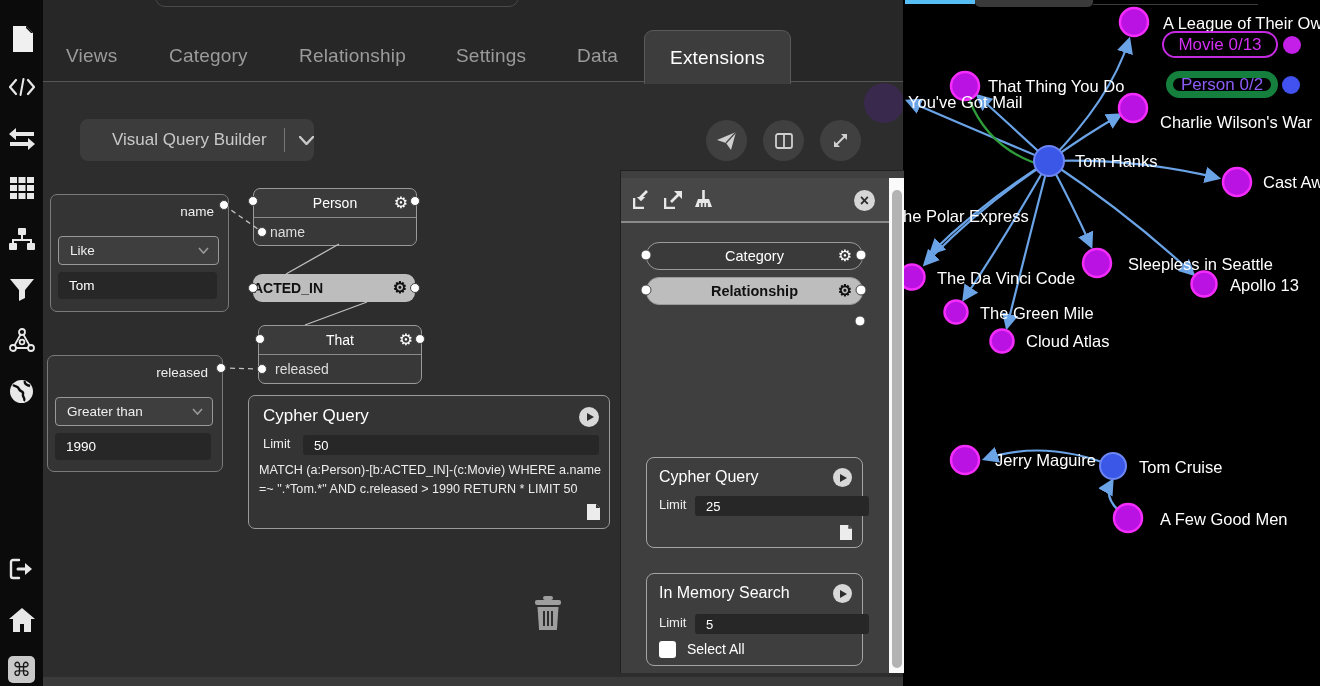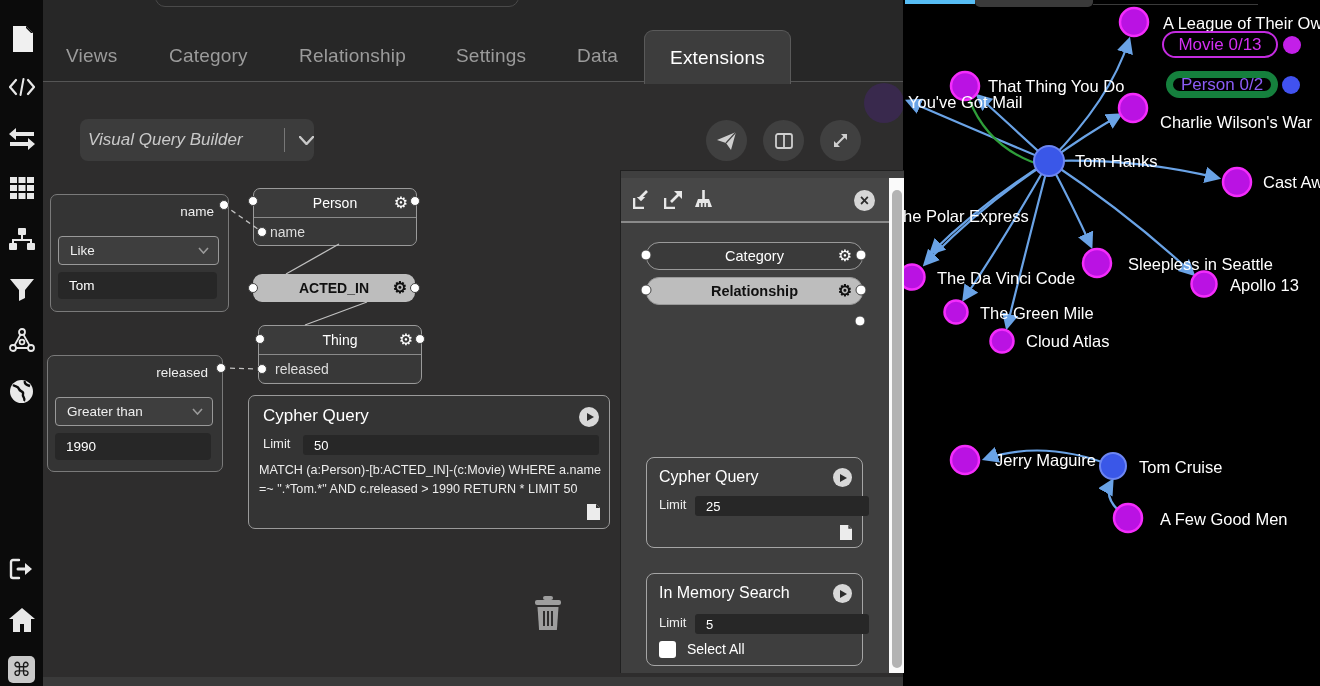--- a/index.html
+++ b/index.html
@@ -12,35 +12,35 @@
   .sb-icon svg{display:block;}
   
   #main{left:43px;top:0;width:860px;height:686px;background:#2e2d2d;}
   #header{position:absolute;left:0;top:0;width:860px;height:82px;background:#272727;}
   #topcut{position:absolute;left:112px;top:-30px;width:362px;height:35px;border:1px solid #4a4a4a;border-radius:10px;background:#272727;}
   #tabline{position:absolute;left:0;top:81px;width:860px;height:1px;background:#555;}
   .tab{position:absolute;top:30px;height:52px;display:flex;align-items:center;font-size:19px;color:#9b9b9b;letter-spacing:.2px;}
   .tab.active{background:#3d3d3d;border:1px solid #5a5a5a;border-bottom:none;border-radius:9px 9px 0 0;color:#fff;justify-content:center;z-index:2;}
   
   #vqb{position:absolute;left:37px;top:119px;width:234px;height:42px;background:#3c3c3c;border-radius:8px;display:flex;align-items:center;color:#c9c9c9;font-size:17px;cursor:pointer;}
-  #vqb .lbl{padding-left:8px;flex:1;font-style:italic;}
+  #vqb .lbl{padding-left:32px;flex:1;}
   #vqb .div{width:1px;height:24px;background:#777;margin-right:14px;}
   .cbtn{position:absolute;top:120px;width:41px;height:41px;border-radius:50%;background:#404040;display:flex;align-items:center;justify-content:center;}
   
   .qbox{position:absolute;background:#343434;border:1px solid #7a7a7a;border-radius:7px;}
   .qtitle{position:absolute;right:14px;top:9px;font-size:13.5px;color:#eee;}
   .sel{position:absolute;background:#3e3e3e;border:1px solid #999;border-radius:4px;display:flex;align-items:center;color:#eee;font-size:13.5px;}
   .sel .txt{padding-left:11px;flex:1;}
   .sel svg{margin-right:9px;}
   .tin{position:absolute;background:#272727;border:none;border-radius:4px;color:#fff;font-size:13.5px;padding:0 11px;font-family:"Liberation Sans",sans-serif;outline:none;}
   .node{position:absolute;background:#3b3b3b;border:1px solid #9a9a9a;border-radius:7px;color:#fff;}
   .node .hd{height:28px;display:flex;align-items:center;justify-content:center;font-size:14px;position:relative;border-bottom:1px solid #8a8a8a;}
   .node .row{height:27px;display:flex;align-items:center;font-size:14px;color:#ddd;padding-left:16px;background:#383838;border-radius:0 0 7px 7px;}
   .gear{position:absolute;right:8px;top:50%;transform:translateY(-50%);font-size:16px;line-height:1;color:#fff;}
-  .pillnode{position:absolute;background:#bdbdbd;border-radius:9px;display:flex;align-items:center;justify-content:center;color:#111;font-weight:bold;font-size:14px;}
+  .pillnode{position:absolute;background:#bdbdbd;border-radius:9px;display:flex;align-items:center;justify-content:flex-start;color:#111;font-weight:bold;font-size:14px;}
   .port{position:absolute;width:9px;height:9px;background:#fff;border:1px solid #444;border-radius:50%;transform:translate(-50%,-50%);}
   .play{border-radius:50%;background:#d8d8d8;display:flex;align-items:center;justify-content:center;}
   .play .tri{width:0;height:0;border-left:7px solid #2c2c2c;border-top:4.5px solid transparent;border-bottom:4.5px solid transparent;margin-left:2px;}
   
   #panel{left:620px;top:170px;width:283px;height:502px;background:#3f3f3f;z-index:5;border-left:1px solid #202020;border-top:1px solid #202020;}
   #panelhd{position:absolute;left:0;top:7px;width:268px;height:45px;background:#474747;border-bottom:2px solid #8a8a8a;display:flex;align-items:center;gap:12px;padding-left:12px;box-sizing:border-box;}
   .pbox{position:absolute;background:#3e3e3e;border:1px solid #a5a5a5;border-radius:8px;}
   .ppill{position:absolute;left:25px;width:215px;height:26px;border:1px solid #9a9a9a;border-radius:13px;background:#3a3a3a;display:flex;align-items:center;justify-content:center;font-size:14.5px;color:#fff;}
   .ppill.light{background:#bdbdbd;color:#111;font-weight:bold;}
   #scrolltrack{position:absolute;right:0;top:7px;width:15px;height:495px;background:#fafafa;}
@@ -215,21 +215,21 @@
       </div>
   </div>
 
   <div class="pillnode" style="left:210px;top:274px;width:162px;height:28px;">
     <span>ACTED_IN</span>
     <span class="gear" style="color:#111;">⚙</span>
   </div>
 
   <div class="node" style="left:215px;top:325px;width:162px;height:57px;">
     <div class="hd">
-        <span>Thing</span>
+        <span>That</span>
         <span class="gear">⚙</span>
       </div>
     <div class="row">
         <span>released</span>
       </div>
   </div>
 
   <div class="qbox" style="left:4px;top:355px;width:174px;height:115px;">
     <div class="qtitle">released</div>
   </div>

